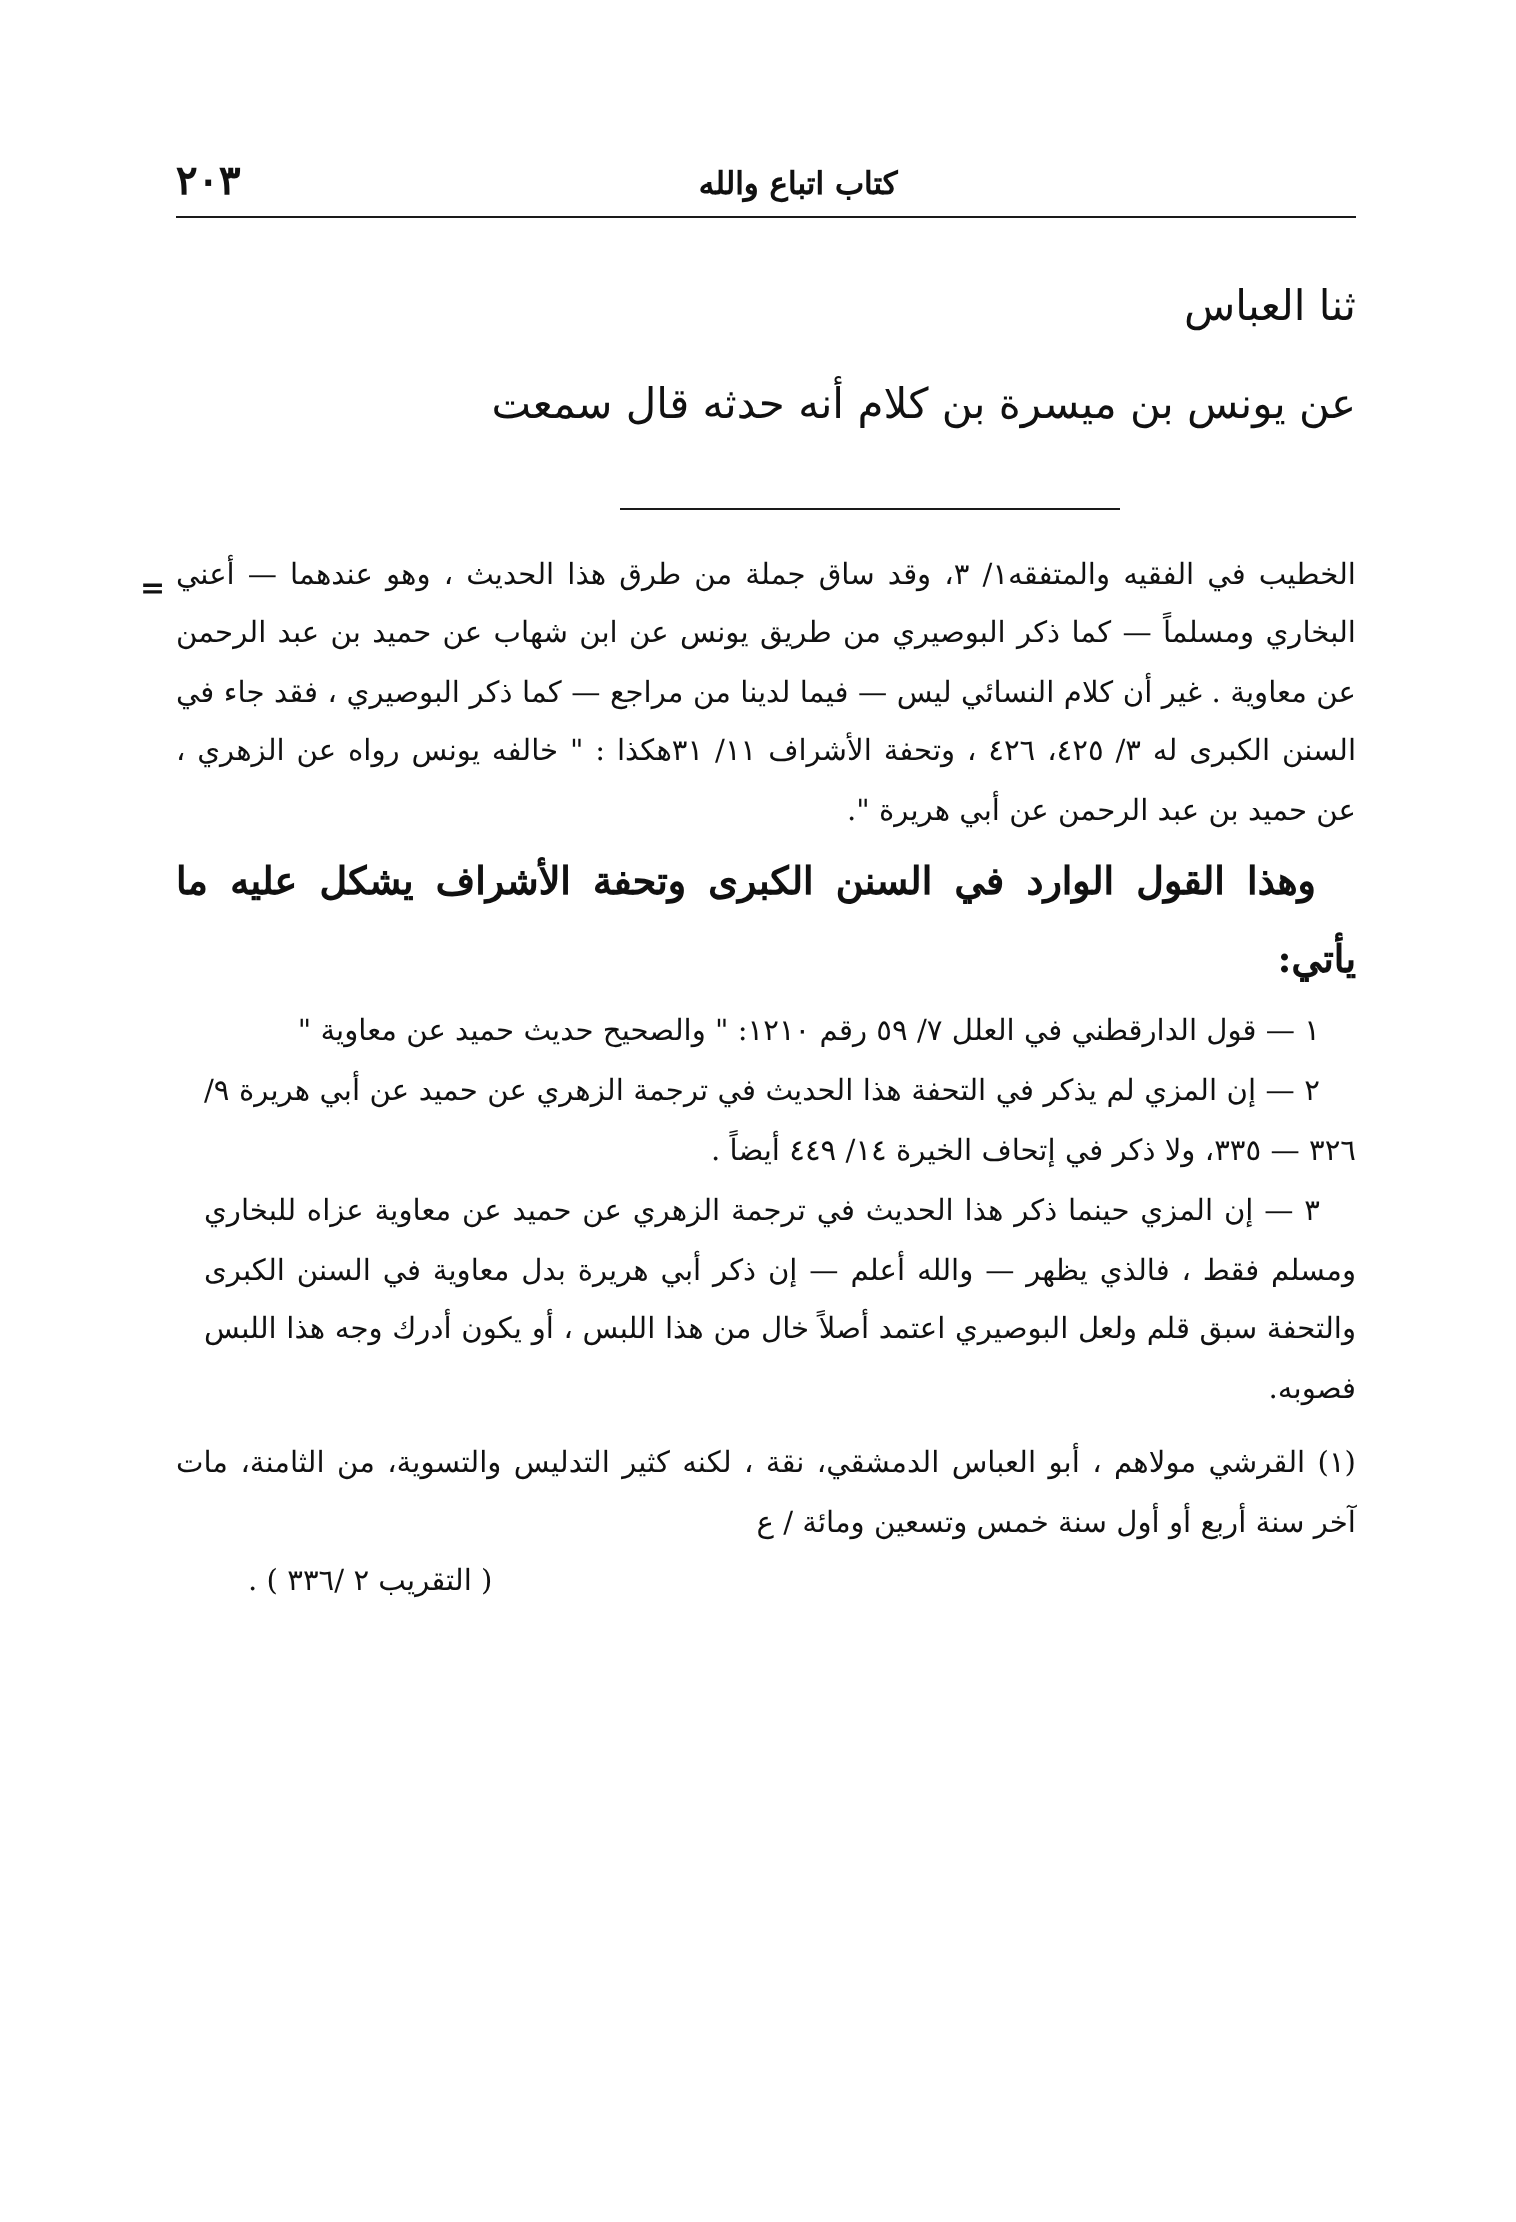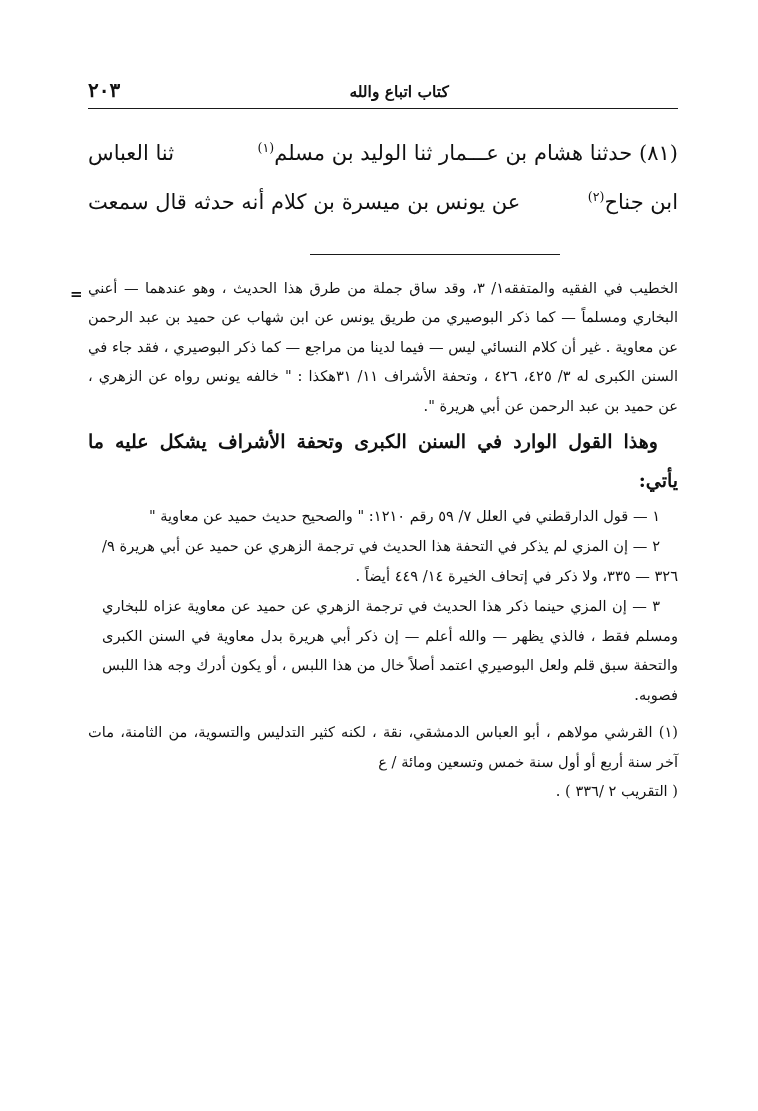--- a/index.html
+++ b/index.html
@@ -117,46 +117,40 @@
     margin-top: 4px;
   }
   .numlist p {
     margin: 0 0 1px 14px;
     text-indent: 18px;
   }
   .gap-top { margin-top: 7px; }
   .note-block { margin-top: 8px; }
   .note-block p { margin: 0; }
   .end-ref {
-    text-align: right;
+    text-align: left;
     padding-left: 36px;
   }
 </style>
 </head>
 <body>
 
 <div class="page">
   <div class="content">
 
     <div class="header">
       <div class="page-number">٢٠٣</div>
       <div class="book-title">كتاب اتباع والله</div>
     </div>
 
     <div class="main-text">
       <div class="l1">
-        <span>
-          <span>(٨١) حدثنا هشام بن عـــمار ثنا الوليد بن مسلم</span><sup class="fn">(١)</sup>
-        </span>
         <span>ثنا العباس</span>
       </div>
       <div class="l2">
-        <span>
-          <span>ابن جناح</span><sup class="fn">(٢)</sup>
-        </span>
         <span>عن يونس بن ميسرة بن كلام أنه حدثه قال سمعت</span>
       </div>
     </div>
 
     <div class="sep-wrap">
       <div class="sep-line"></div>
     </div>
 
     <div class="notes">
       <div class="eq-mark">=</div>

